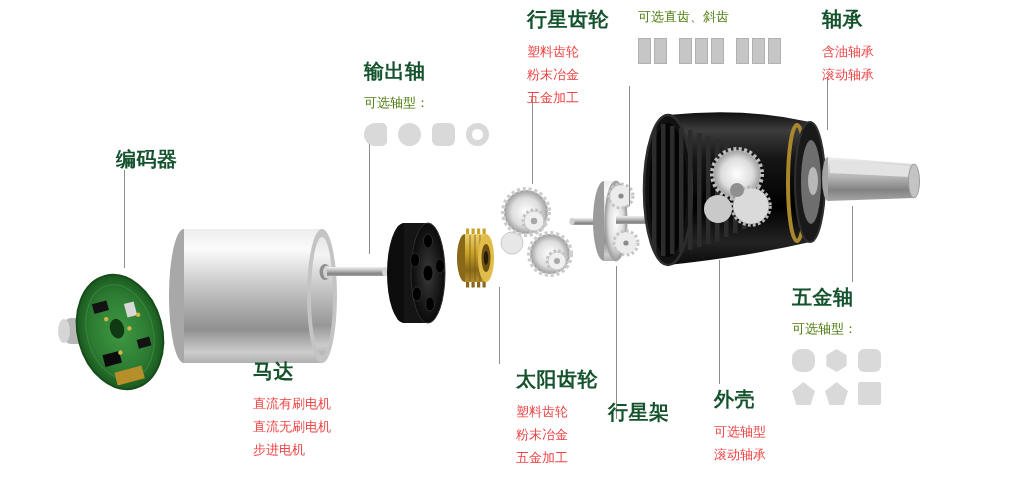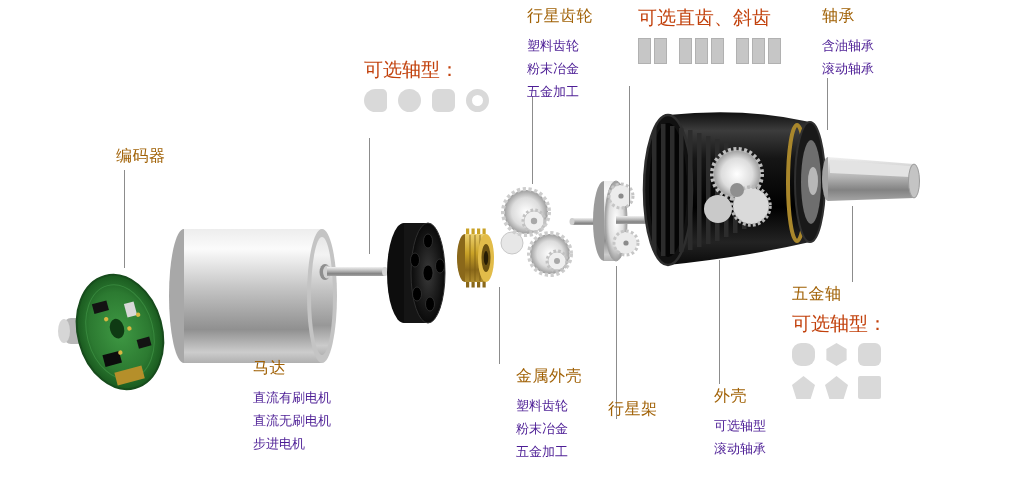--- a/index.html
+++ b/index.html
@@ -3,23 +3,23 @@
 <meta charset="utf-8">
 <style>
   html,body { margin:0; padding:0; background:#ffffff; }
   body { font-family:"DejaVu Sans","Liberation Sans",sans-serif; }
   .canvas { position:relative; width:1024px; height:484px; background:#ffffff; overflow:hidden; }
   .illustration { position:absolute; left:0; top:0; }
 
   .leader { position:absolute; width:1px; background:#8c8c8c; }
 
   .callout { position:absolute; }
-  .callout-title { font-size:16px; font-weight:400; color:#a16207; letter-spacing:0.5px; margin-bottom:7px; white-space:nowrap; }
-  .callout-subtitle { font-size:19px; color:#c2410c; line-height:22px; white-space:nowrap; }
-  .callout-item { font-size:13px; color:#4c1d95; line-height:23px; white-space:nowrap; }
+  .callout-title { font-size:20px; font-weight:700; color:#14532d; letter-spacing:0.5px; margin-bottom:7px; white-space:nowrap; }
+  .callout-subtitle { font-size:13px; color:#4d7c0f; line-height:22px; white-space:nowrap; }
+  .callout-item { font-size:13px; color:#ef4444; line-height:23px; white-space:nowrap; }
 
   .shape-row { display:flex; gap:11px; margin-top:9px; }
   .shape-grid { display:flex; flex-wrap:wrap; gap:10px; width:92px; margin-top:9px; }
   .shape { width:23px; height:23px; background:#d9d9d9; flex:0 0 auto; }
   .shape-d-cut { border-radius:12px 5px 5px 12px; }
   .shape-circle { border-radius:50%; }
   .shape-rounded-square { border-radius:6px; }
   .shape-ring { background:transparent; border:6px solid #d9d9d9; border-radius:50%; box-sizing:border-box; }
   .shape-squircle { border-radius:9px; }
   .shape-hexagon { clip-path:polygon(50% 0%, 94% 26%, 94% 74%, 50% 100%, 6% 74%, 6% 26%); }
@@ -225,20 +225,21 @@
   <div class="leader" style="left:499px;top:287px;height:77px"></div>
   <div class="leader" style="left:616px;top:266px;height:153px"></div>
   <div class="leader" style="left:719px;top:260px;height:124px"></div>
   <div class="leader" style="left:852px;top:206px;height:76px"></div>
 
   <div class="callout" style="left:116px;top:146px">
     <div class="callout-title">编码器</div>
   </div>
 
   <div class="callout" style="left:364px;top:58px">
+    <div class="callout-title">输出轴</div>
     <div class="callout-subtitle">可选轴型：</div>
     <div class="shape-row">
         <div class="shape shape-d-cut"></div>
         <div class="shape shape-circle"></div>
         <div class="shape shape-rounded-square"></div>
         <div class="shape shape-ring"></div>
       </div>
   </div>
 
   <div class="callout" style="left:527px;top:6px">
@@ -275,21 +276,21 @@
     <div class="callout-item">步进电机</div>
   </div>
 
   <div class="callout" style="left:822px;top:6px">
     <div class="callout-title">轴承</div>
     <div class="callout-item">含油轴承</div>
     <div class="callout-item">滚动轴承</div>
   </div>
 
   <div class="callout" style="left:516px;top:366px">
-    <div class="callout-title">金属外壳</div>
+    <div class="callout-title">太阳齿轮</div>
     <div class="callout-item">塑料齿轮</div>
     <div class="callout-item">粉末冶金</div>
     <div class="callout-item">五金加工</div>
   </div>
 
   <div class="callout" style="left:608px;top:399px">
     <div class="callout-title">行星架</div>
   </div>
 
   <div class="callout" style="left:714px;top:386px">

